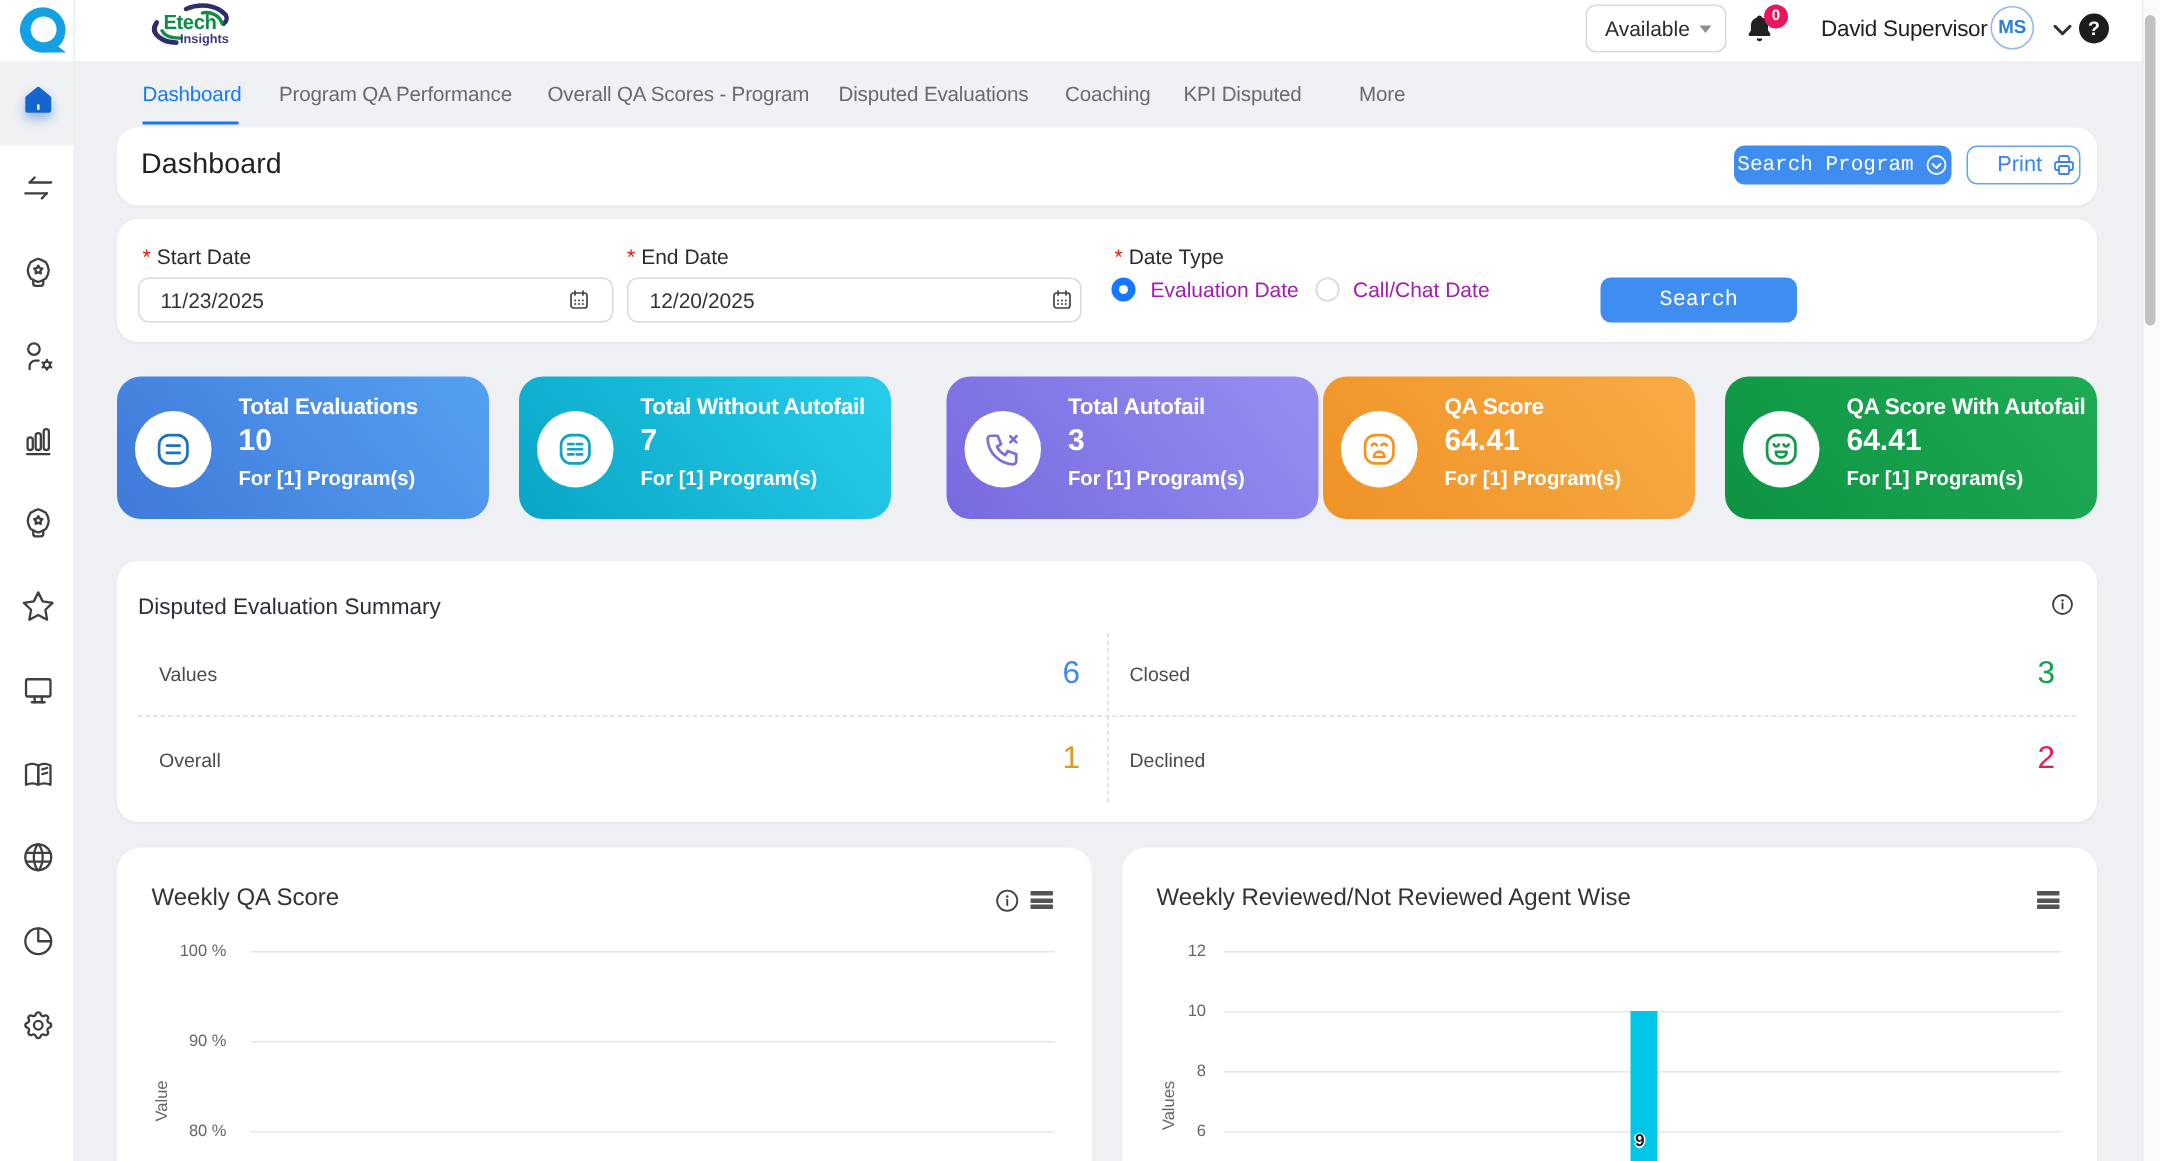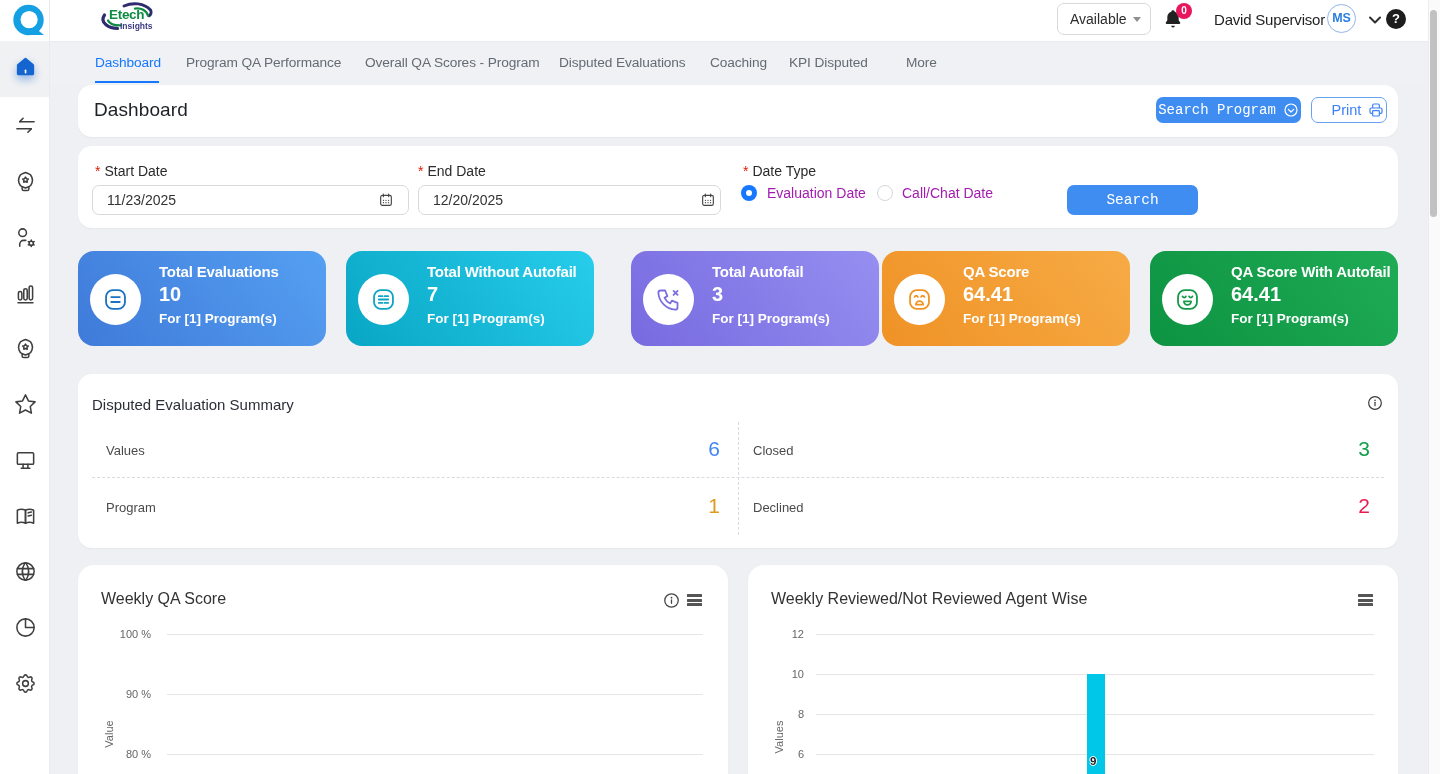--- a/index.html
+++ b/index.html
@@ -222,21 +222,21 @@
     <path d="M12 11v5" stroke-linecap="round"></path>
     <path d="M12 8h.01" stroke-width="2.4" stroke-linecap="round"></path>
   </svg>
 
 <div class="abs" style="left:106px; top:441px;"><span class="dlabel">Values</span></div>
 <div class="abs dval" style="left:690px; top:437px; width:30px; text-align:right; color:#4285f4;">6</div>
 <div class="abs" style="left:753px; top:441px;"><span class="dlabel">Closed</span></div>
 <div class="abs dval" style="left:1340px; top:437px; width:30px; text-align:right; color:#12a04a;">3</div>
 <div class="abs" style="left:92px; top:477px; width:1292px; border-top:1px dashed #d8dbe0;"></div>
 <div class="abs" style="left:738px; top:422px; height:113px; border-left:1px dashed #d8dbe0;"></div>
-<div class="abs" style="left:106px; top:498px;"><span class="dlabel">Program</span></div>
+<div class="abs" style="left:106px; top:498px;"><span class="dlabel">Overall</span></div>
 <div class="abs dval" style="left:690px; top:494px; width:30px; text-align:right; color:#dd9c20;">1</div>
 <div class="abs" style="left:753px; top:498px;"><span class="dlabel">Declined</span></div>
 <div class="abs dval" style="left:1340px; top:494px; width:30px; text-align:right; color:#e81c53;">2</div>
 
 <div class="card" style="left:78px; top:565px; width:650px; height:230px; border-radius:16px;"></div>
 <div class="ctitle" style="left:101px; top:590px;">Weekly QA Score</div>
 <svg class="abs" style="left:663px; top:592px;" width="17" height="17" viewBox="0 0 24 24" fill="none" stroke="#444" stroke-width="1.8">
     <circle cx="12" cy="12" r="9.5"></circle>
     <path d="M12 11v5" stroke-linecap="round"></path>
     <path d="M12 8h.01" stroke-width="2.4" stroke-linecap="round"></path>

